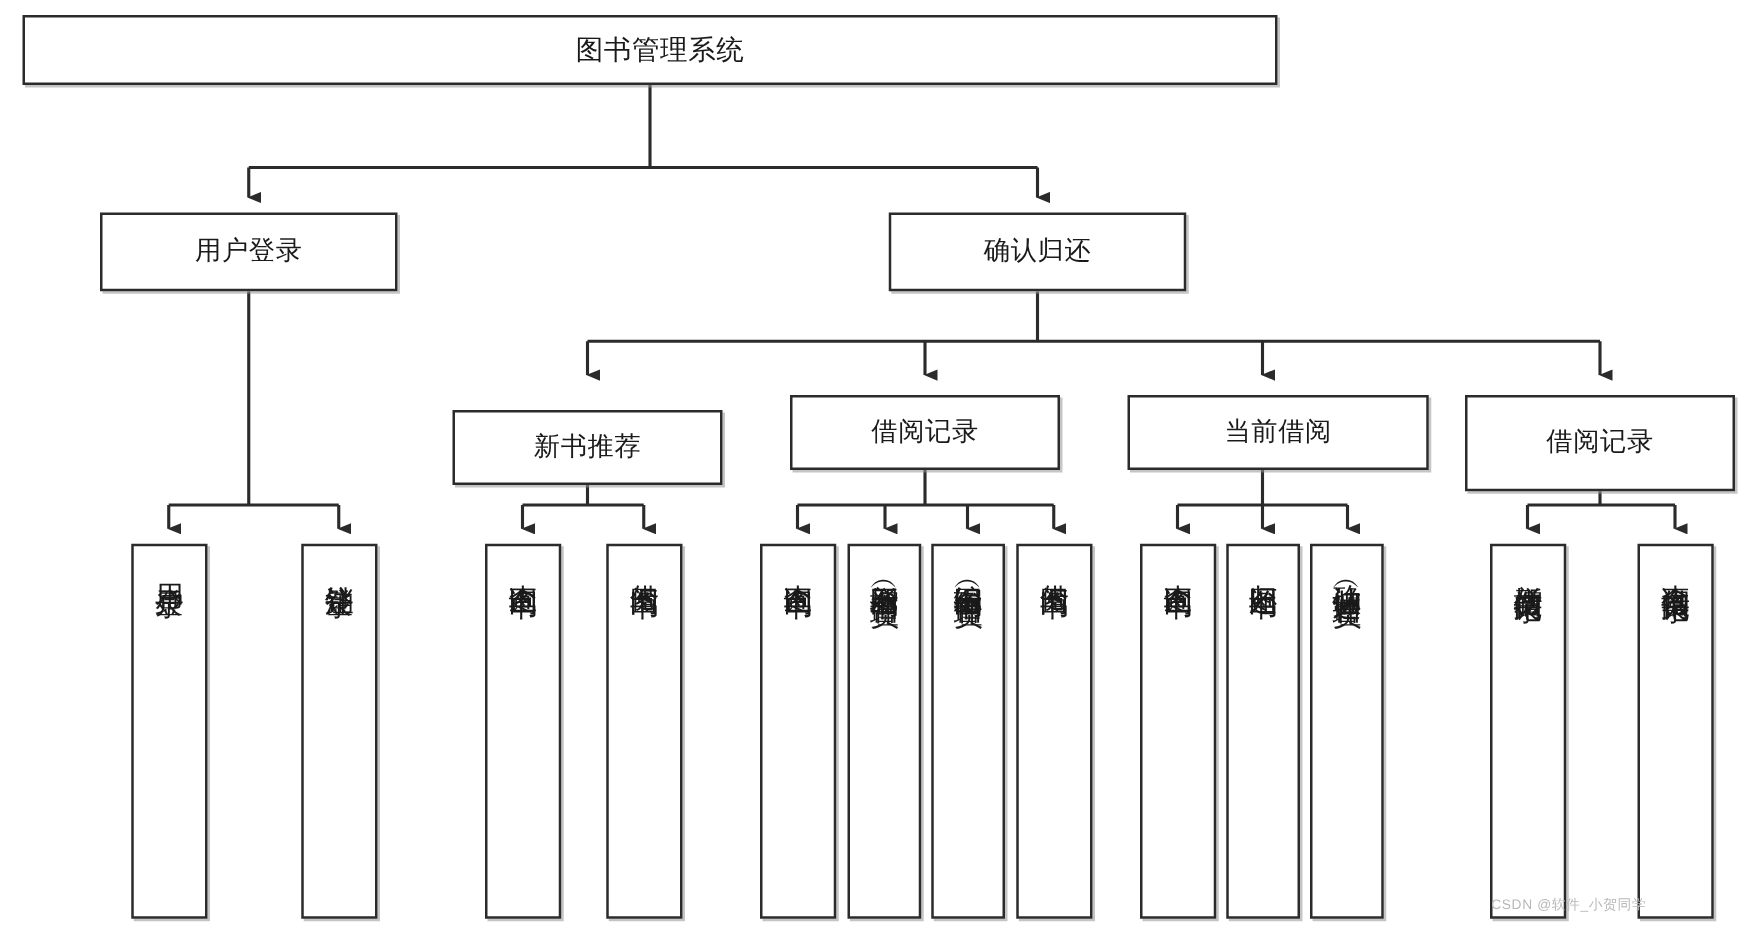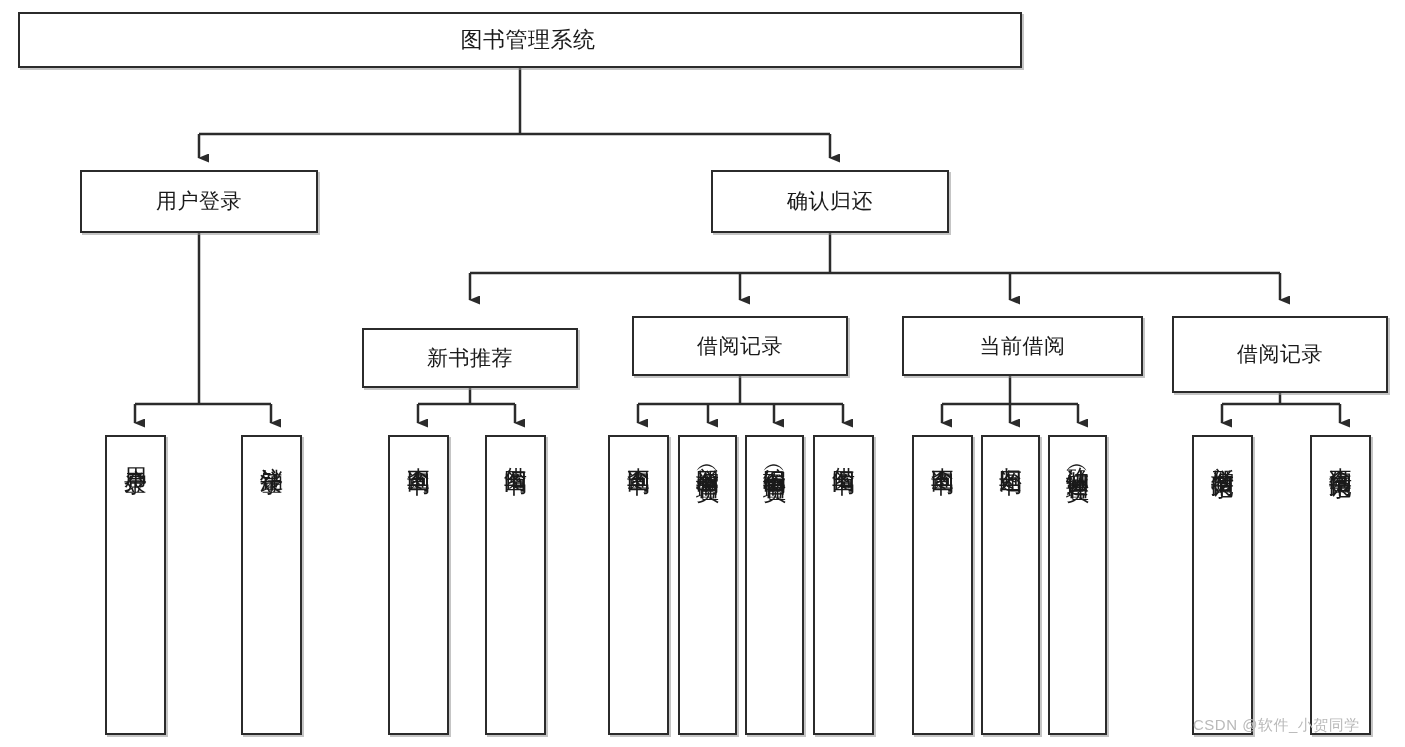--- a/index.html
+++ b/index.html
@@ -64,21 +64,21 @@
     writing-mode: vertical-rl;
     text-orientation: upright;
     font-size: 23px;
     letter-spacing: 2px;
     line-height: 1;
     white-space: nowrap;
   }
   .watermark {
     position: absolute;
     color: #b9b9b9;
-    font-size: 15px;
+    font-size: 11px;
     white-space: nowrap;
     letter-spacing: 0.5px;
   }
 </style>
 </head>
 <body>
 
 <div id="diagram">
 
   <svg id="edges" viewBox="0 0 1405 747" width="1405" height="747" xmlns="http://www.w3.org/2000/svg">

